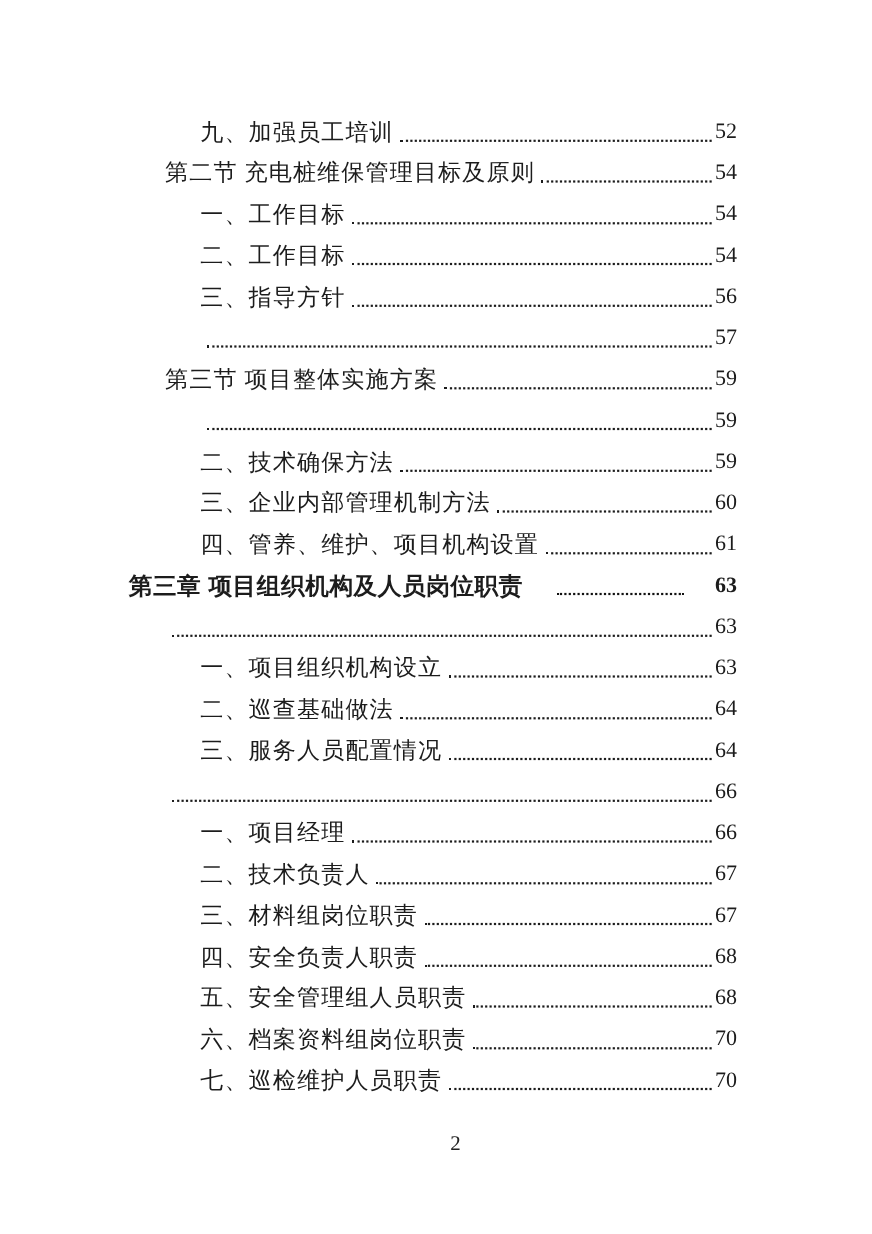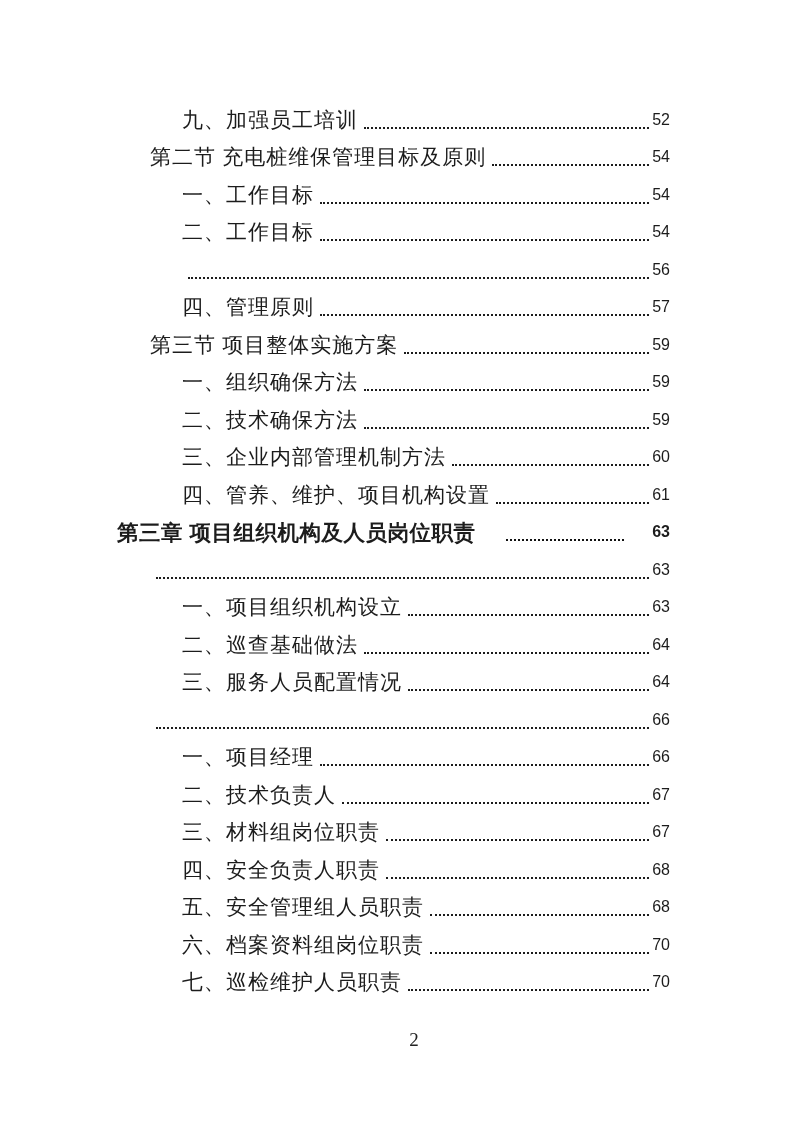--- a/index.html
+++ b/index.html
@@ -48,22 +48,22 @@
     flex: 1;
     min-width: 12px;
     height: 16px;
     margin: 0 3px 0 6px;
     border-bottom: 2px dotted #1c1c1c;
   }
   .lvl-chapter .toc-leader {
     border-bottom: 2.5px dotted #111111;
   }
   .toc-page {
-    font-family: Liberation Sans, sans-serif;
-    font-size: 16px;
+    font-family: Liberation Serif, serif;
+    font-size: 20px;
     letter-spacing: 0;
   }
   .lvl-chapter .toc-page { font-weight: 700; }
   .footer-pagenum {
     position: absolute;
     top: 1029px;
     left: 414px;
     transform: translateX(-50%);
     font-family: "Liberation Serif", serif;
     font-size: 19px;
@@ -89,35 +89,34 @@
     <span class="toc-label">一、工作目标</span>
     <span class="toc-leader"></span>
     <span class="toc-page">54</span>
   </div>
       <div class="toc-row lvl-item">
     <span class="toc-label">二、工作目标</span>
     <span class="toc-leader"></span>
     <span class="toc-page">54</span>
   </div>
       <div class="toc-row lvl-item">
+    <span class="toc-label">三、指导方针</span>
     <span class="toc-leader"></span>
     <span class="toc-page">56</span>
   </div>
       <div class="toc-row lvl-item">
-    <span class="toc-label">四、管理原则</span>
     <span class="toc-leader"></span>
     <span class="toc-page">57</span>
   </div>
       <div class="toc-row lvl-section">
     <span class="toc-label">第三节 项目整体实施方案</span>
     <span class="toc-leader"></span>
     <span class="toc-page">59</span>
   </div>
       <div class="toc-row lvl-item">
-    <span class="toc-label">一、组织确保方法</span>
     <span class="toc-leader"></span>
     <span class="toc-page">59</span>
   </div>
       <div class="toc-row lvl-item">
     <span class="toc-label">二、技术确保方法</span>
     <span class="toc-leader"></span>
     <span class="toc-page">59</span>
   </div>
       <div class="toc-row lvl-item">
     <span class="toc-label">三、企业内部管理机制方法</span>

